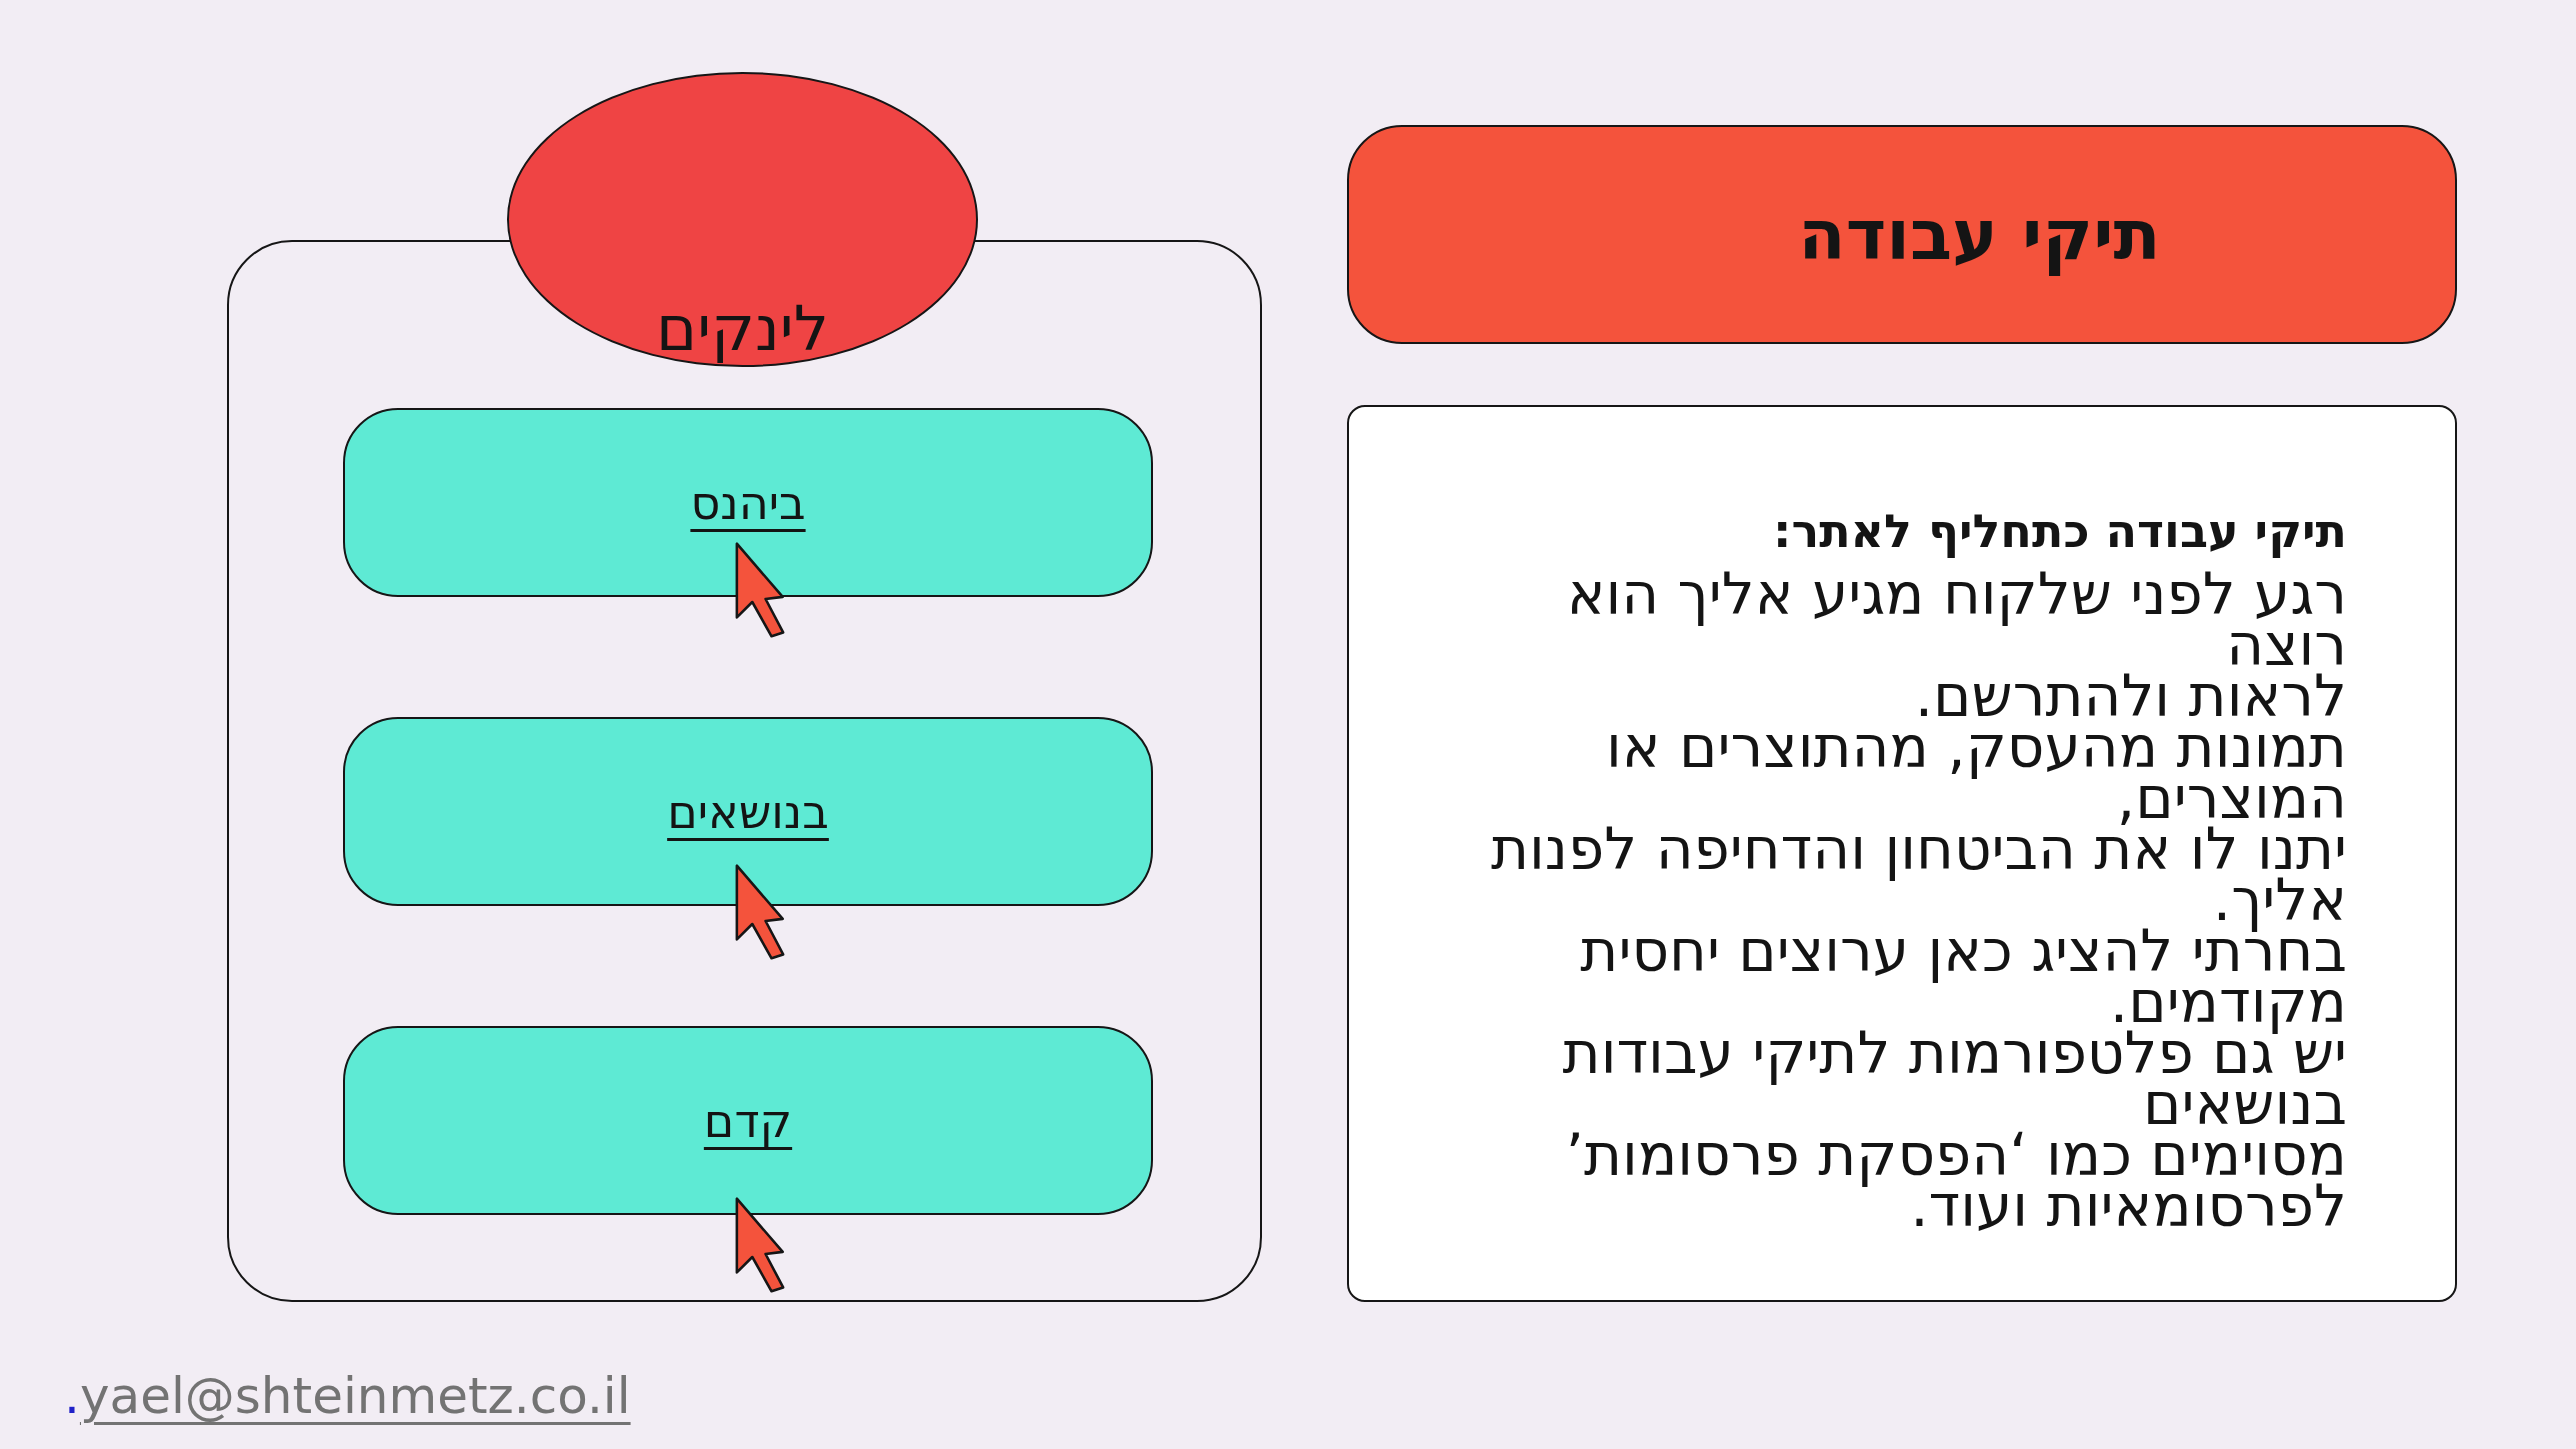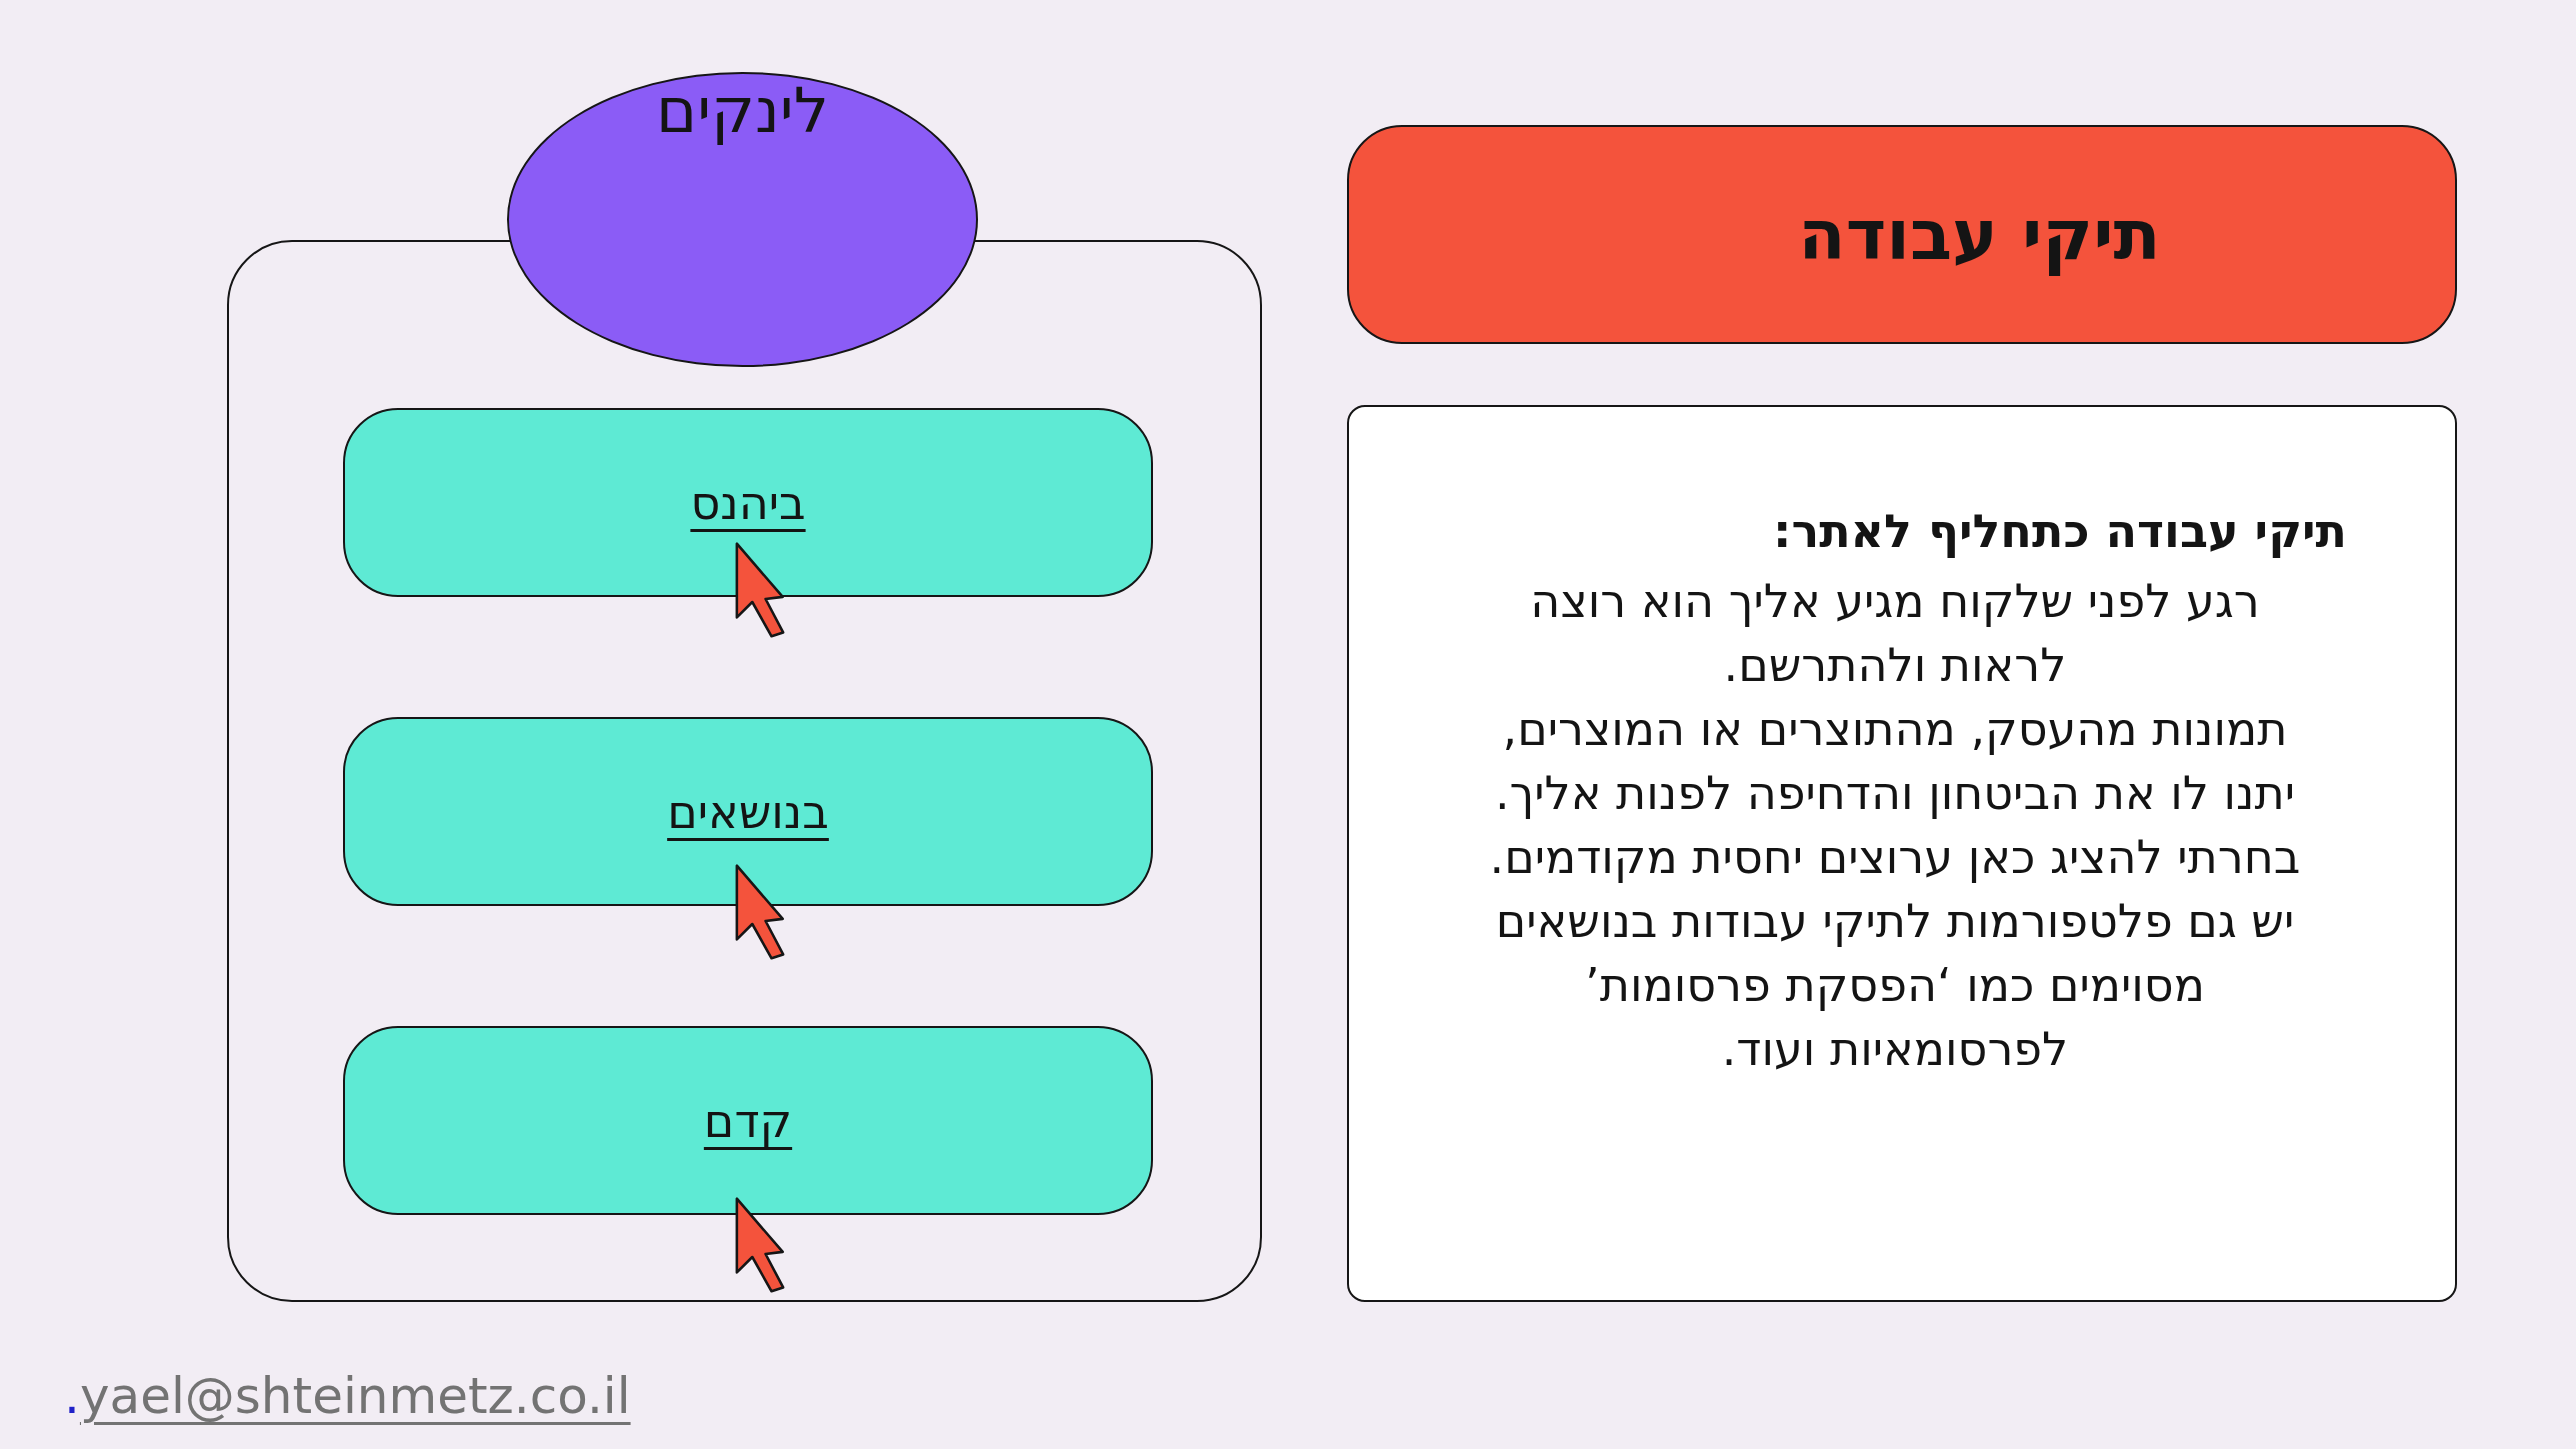--- a/index.html
+++ b/index.html
@@ -9,22 +9,22 @@
     font-family:"DejaVu Sans", sans-serif; color:#141414;
   }
   
   .links-box {
     position:absolute; left:227px; top:240px; width:1035px; height:1062px;
     border:2.6px solid #161616; border-radius:65px; box-sizing:border-box;
     background:transparent;
   }
   .links-ellipse {
     position:absolute; left:507px; top:72px; width:471px; height:295px;
-    background:#8b5cf6; border:2.6px solid #161616; border-radius:50%;
-    display:flex; align-items:flex-start; justify-content:center; box-sizing:border-box;
+    background:#ef4444; border:2.6px solid #161616; border-radius:50%;
+    display:flex; align-items:flex-end; justify-content:center; box-sizing:border-box;
   }
   .links-ellipse .ellipse-label { font-size:62px; color:#141414; }
   .link-btn {
     position:absolute; left:343px; width:810px; height:189px;
     background:#5eead4; border:2.6px solid #161616; border-radius:55px;
     display:flex; align-items:center; justify-content:center; box-sizing:border-box;
     cursor:pointer;
   }
   .btn-1 { top:408px; } .btn-2 { top:717px; } .btn-3 { top:1026px; }
   .link-label {
@@ -41,21 +41,21 @@
     padding-left:155px;
   }
   .header-title { font-size:69px; font-weight:bold; color:#141414; }
   .text-panel {
     position:absolute; left:1347px; top:405px; width:1110px; height:897px;
     background:#FFFFFF; border:2.6px solid #161616; border-radius:18px;
     box-sizing:border-box; padding:86px 108px 34px 94px;
     direction:rtl; text-align:right;
   }
   .panel-heading { font-weight:bold; font-size:46px; line-height:76px; }
-  .panel-body { font-size:46px; line-height:64px; white-space:pre-line;text-align:center; }
+  .panel-body { font-size:58px; line-height:51px; white-space:pre-line; }
   
   .email-row { position:absolute; left:64px; top:1367px; font-size:50px; }
   .email-dot { color:#2021C8; }
   .email-link {
     color:#737373; text-decoration:underline; cursor:pointer;
     text-underline-offset:8.6px; text-decoration-thickness:3.4px;text-align:center;
   }
 </style>
 </head>
 <body>

